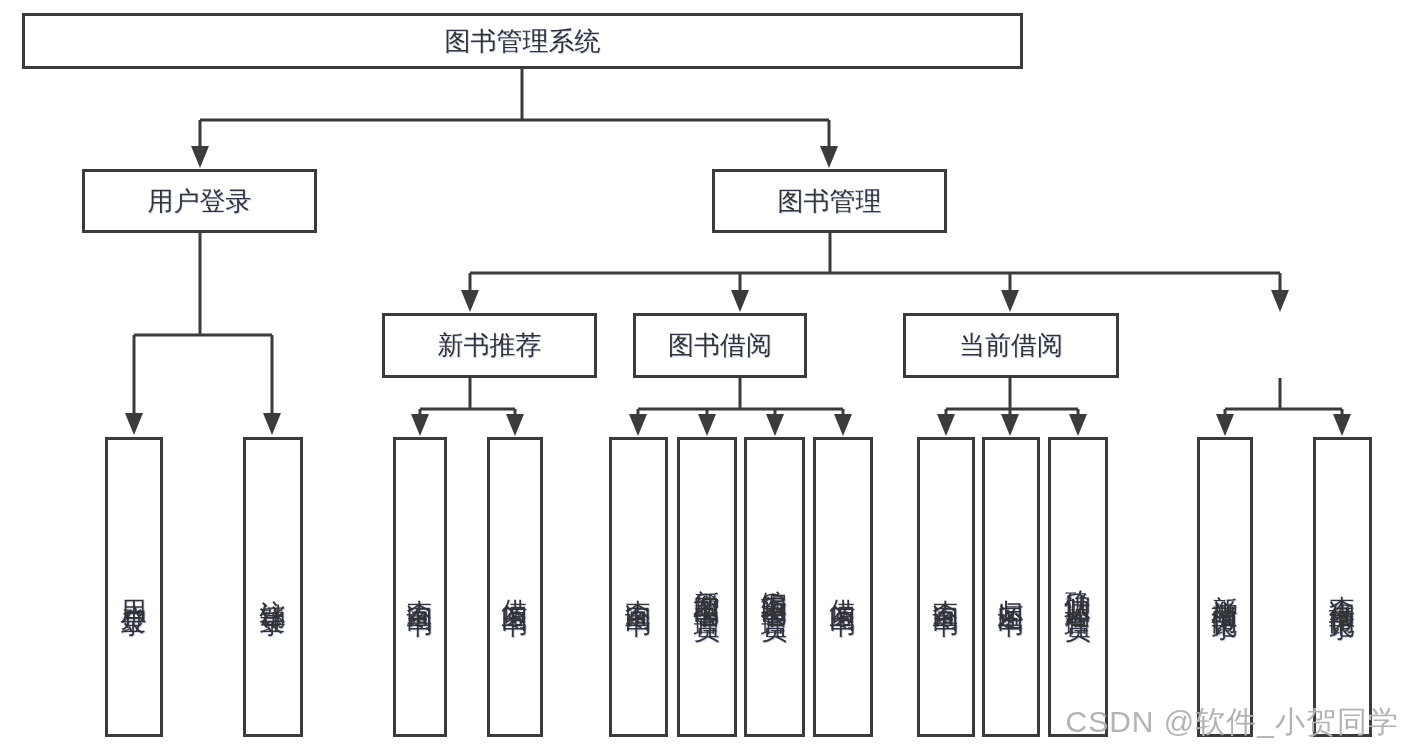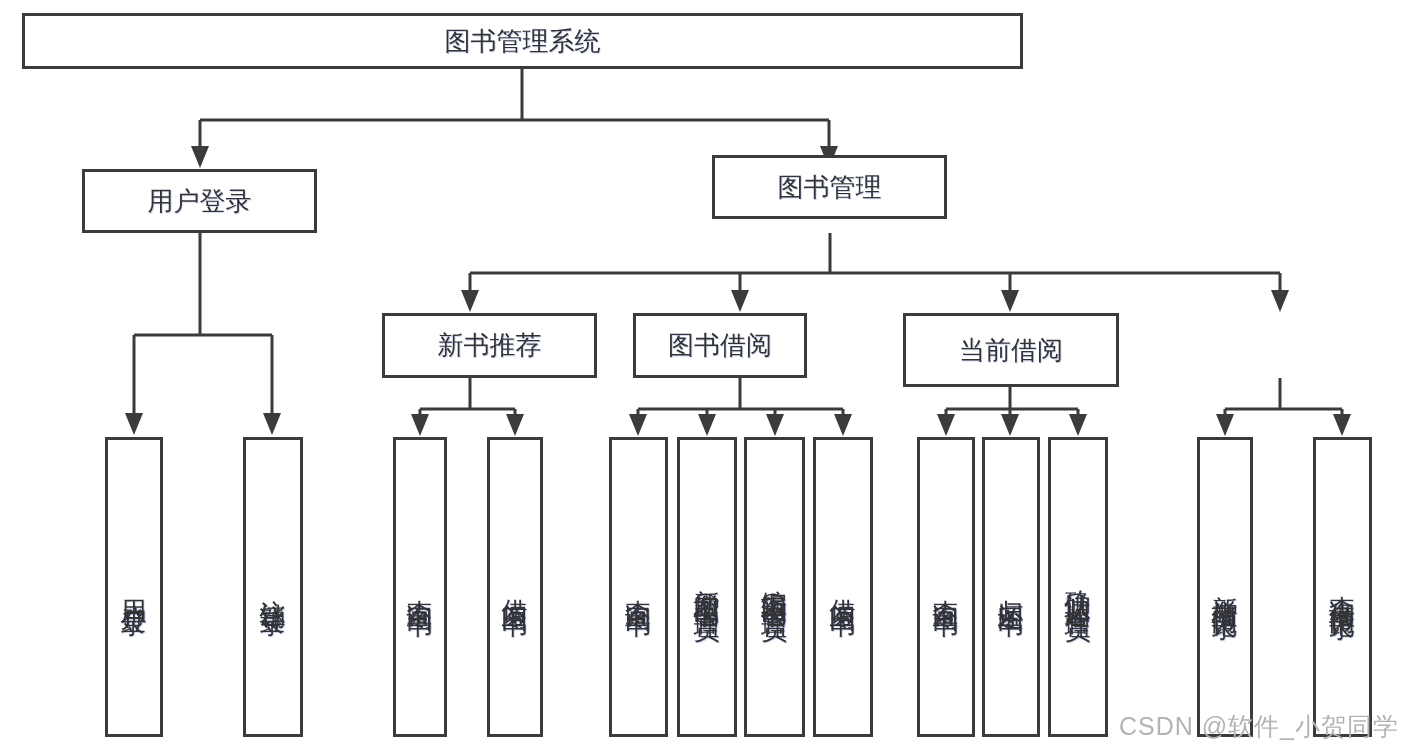--- a/index.html
+++ b/index.html
@@ -26,21 +26,21 @@
     writing-mode:vertical-rl;
     text-orientation:upright;
     letter-spacing:4px;
     line-height:1;
     white-space:nowrap;
   }
   .watermark{
     position:absolute;
     right:6px;bottom:4px;
     z-index:5;
-    font-size:25px;
+    font-size:30px;
     color:#b3b3b3;
     letter-spacing:1px;
     text-shadow:none;
   }
 </style>
 </head>
 <body>
 
 <div class="stage">
 
@@ -84,31 +84,31 @@
     </g>
   </svg>
 
   <div class="box" style="left:22px;top:13px;width:1001px;height:56px">
     <span>图书管理系统</span>
   </div>
 
   <div class="box" style="left:82px;top:169px;width:235px;height:64px">
     <span>用户登录</span>
   </div>
-  <div class="box" style="left:712px;top:155px;width:235px;height:64px">
+  <div class="box" style="left:712px;top:169px;width:235px;height:64px">
     <span>图书管理</span>
   </div>
 
   <div class="box" style="left:382px;top:313px;width:215px;height:65px">
     <span>新书推荐</span>
   </div>
   <div class="box" style="left:633px;top:313px;width:174px;height:65px">
     <span>图书借阅</span>
   </div>
-  <div class="box" style="left:903px;top:313px;width:216px;height:74px">
+  <div class="box" style="left:903px;top:313px;width:216px;height:65px">
     <span>当前借阅</span>
   </div>
 
   <div class="box v" style="left:105px;top:437px;width:58px;height:300px">
     <span>用户登录</span>
   </div>
   <div class="box v" style="left:243px;top:437px;width:60px;height:300px">
     <span>注销登录</span>
   </div>
 

